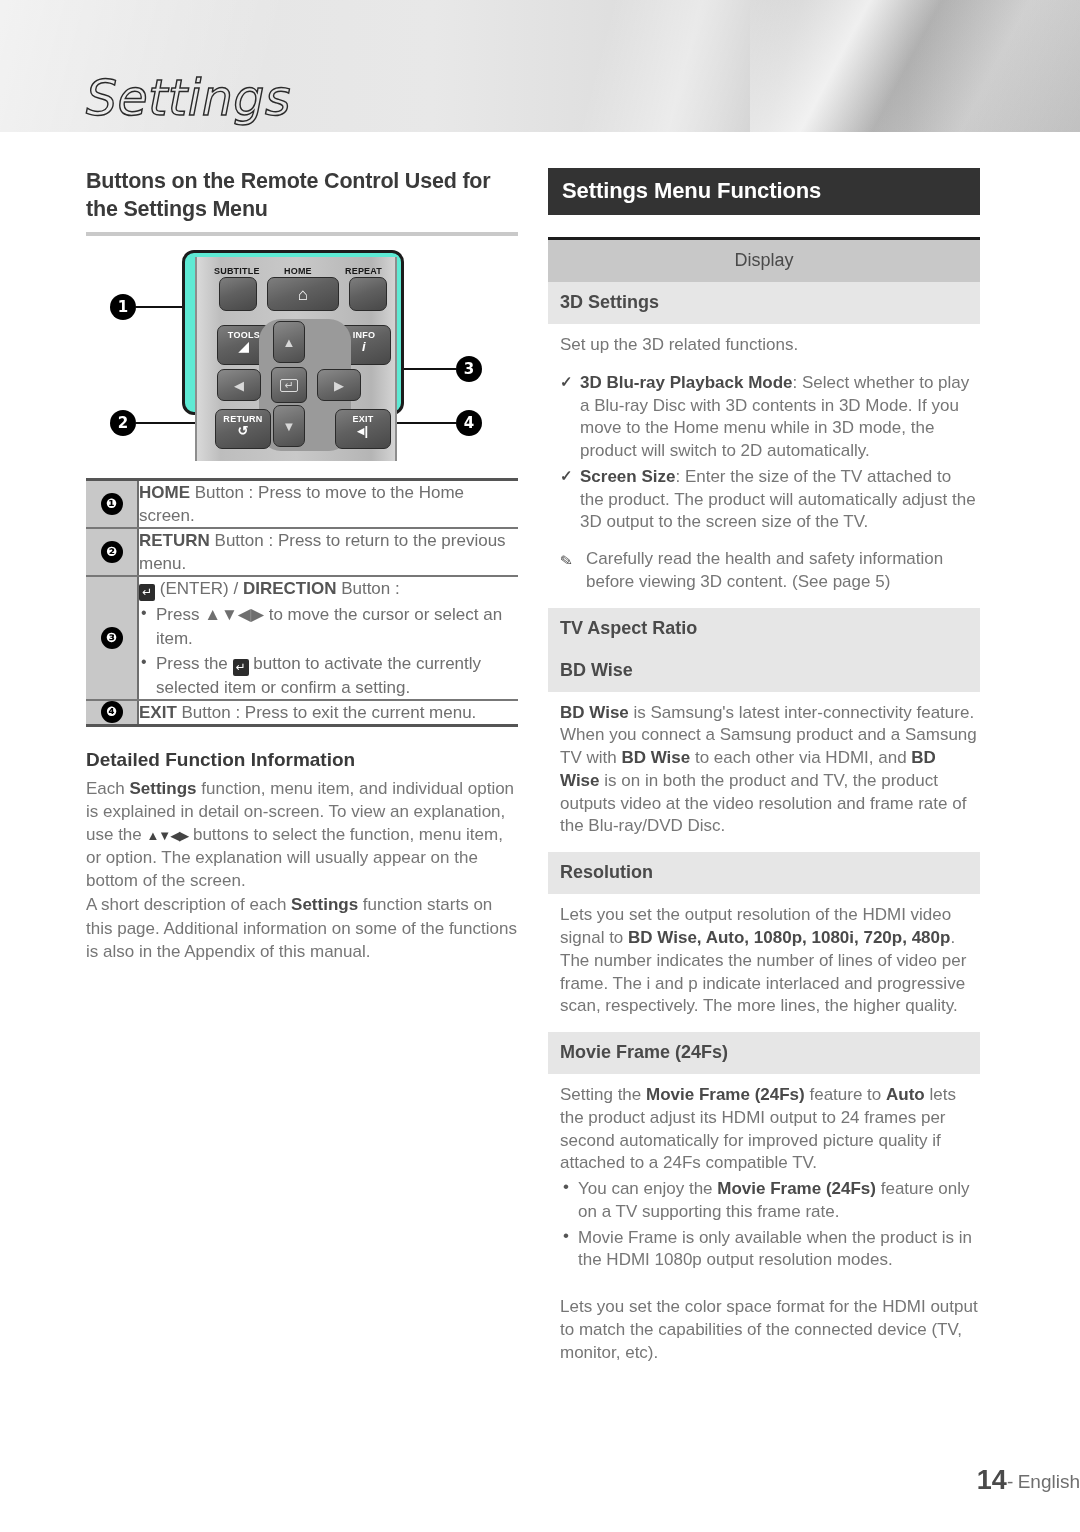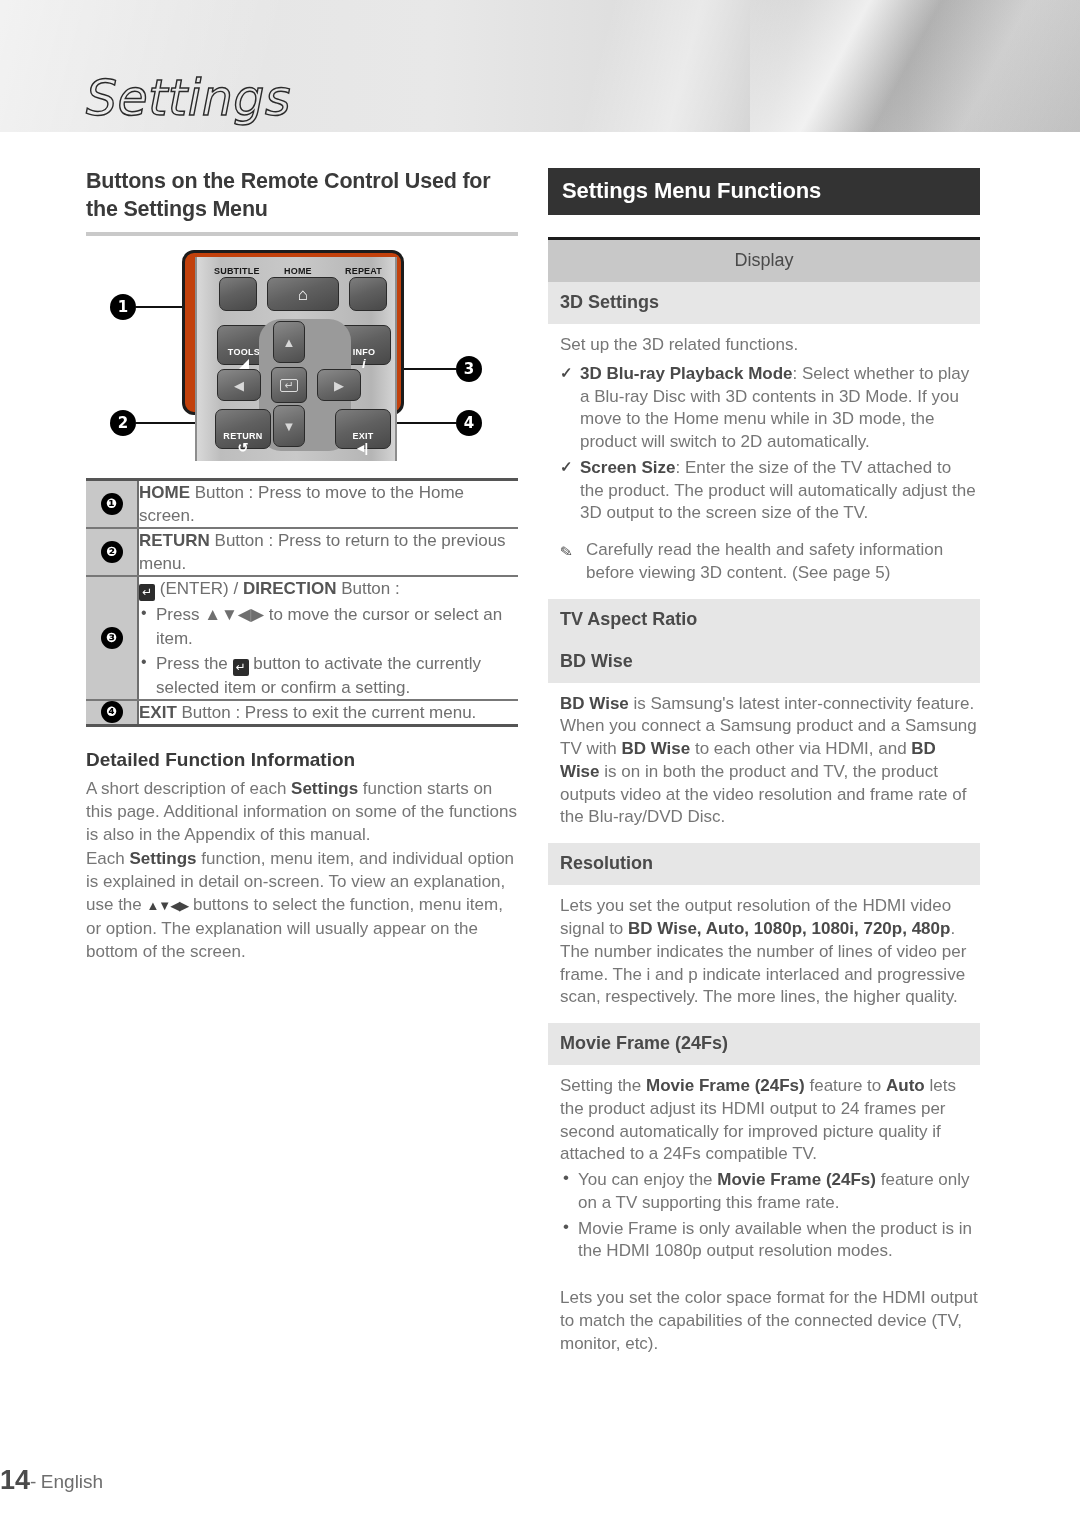--- a/index.html
+++ b/index.html
@@ -95,21 +95,21 @@
     position: relative;
     height: 228px;
     margin-top: 8px;
   }
   .remote-body {
     position: absolute;
     left: 96px; top: 6px;
     width: 222px; height: 165px;
     border: 3px solid #1c1c1c;
     border-radius: 12px;
-    background: #c2410c;
+    background: #5eead4;
   }
   .remote-inner {
     position: absolute;
     left: 10px; top: 4px;
     width: 202px; height: 204px;
     background: linear-gradient(90deg,#d9d9d9 0%, #bdbdbd 12%, #c9c9c9 50%, #b5b5b5 88%, #d4d4d4 100%);
     border-left: 2px solid #8d8d8d;
     border-right: 2px solid #8d8d8d;
   }
   .btn {
@@ -162,21 +162,21 @@
   }
   .d-up    { left: 76px;  top: 64px; width: 32px; height: 42px; }
   .d-down  { left: 76px;  top: 148px; width: 32px; height: 42px; }
   .d-left  { left: 20px;  top: 112px; width: 44px; height: 32px; }
   .d-right { left: 120px; top: 112px; width: 44px; height: 32px; }
   .d-enter { left: 74px;  top: 110px; width: 36px; height: 36px; border-radius: 6px; }
 
   .b-return { left: 18px;  top: 152px; width: 56px; height: 40px; }
   .b-exit   { left: 138px; top: 152px; width: 56px; height: 40px; }
 
-  .btn-txt { display:block; margin-top:21px; }
+  .btn-txt { display:block; margin-top:4px; }
   .btn-glyph { display:block; font-size:13px; line-height:1.1; }
 
   .home-glyph { font-size: 17px; line-height: 34px; display:block; }
 
   
   .marker {
     position: absolute;
     width: 26px; height: 26px;
     border-radius: 50%;
     background: #000;
@@ -301,21 +301,21 @@
     font-weight: bold;
     padding: 10px 0 11px 12px;
   }
   .item-body {
     padding: 10px 2px 14px 12px;
     font-size: 17px;
     line-height: 1.34;
     color: #767676;
   }
   .item-body b { color: #4a4a4a; font-weight: bold; }
-  .check-list { list-style: none; margin-top: 6px; }
+  .check-list { list-style: none; margin-top: 15px; }
   .check-list li {
     position: relative;
     padding-left: 20px;
     margin-top: 3px;
   }
   .check-list li::before {
     content: "\2713";
     position: absolute;
     left: 0; top: 0;
     color: #4a4a4a;
@@ -347,21 +347,21 @@
     left: 3px; top: -2px;
     color: #555;
     font-size: 17px;
   }
 
   
   .footer {
     position: absolute;
     left: 0; bottom: 36px;
     width: 1080px;
-    text-align: left;
+    text-align: right;
     color: #6e6e6e;
   }
   .footer .pg {
     font-size: 27px;
     font-weight: bold;
     color: #4a4a4a;
     vertical-align: -1px;
   }
   .footer .lang { font-size: 19px; }
 </style>
@@ -481,24 +481,24 @@
         </td>
         <td class="cell-desc">
           <b>EXIT</b><span> Button : Press to exit the current menu.</span>
         </td>
       </tr>
     </tbody>
       </table>
 
     <div class="sub-heading">Detailed Function Information</div>
     <p class="para">
-      <span>A short description of each </span><b>Settings</b><span> function starts on this page. Additional information on some of the functions is also in the Appendix of this manual.</span>
+      <span>Each </span><b>Settings</b><span> function, menu item, and individual option is explained in detail on-screen. To view an explanation, use the </span><span class="arrows">▲▼◀▶</span><span> buttons to select the function, menu item, or option. The explanation will usually appear on the bottom of the screen.</span>
     </p>
     <p class="para">
-      <span>Each </span><b>Settings</b><span> function, menu item, and individual option is explained in detail on-screen. To view an explanation, use the </span><span class="arrows">▲▼◀▶</span><span> buttons to select the function, menu item, or option. The explanation will usually appear on the bottom of the screen.</span>
+      <span>A short description of each </span><b>Settings</b><span> function starts on this page. Additional information on some of the functions is also in the Appendix of this manual.</span>
     </p>
 
   </div>
 
   <div class="col-right">
 
     <div class="dark-bar">Settings Menu Functions</div>
 
     <div class="cat-bar">Display</div>
 

